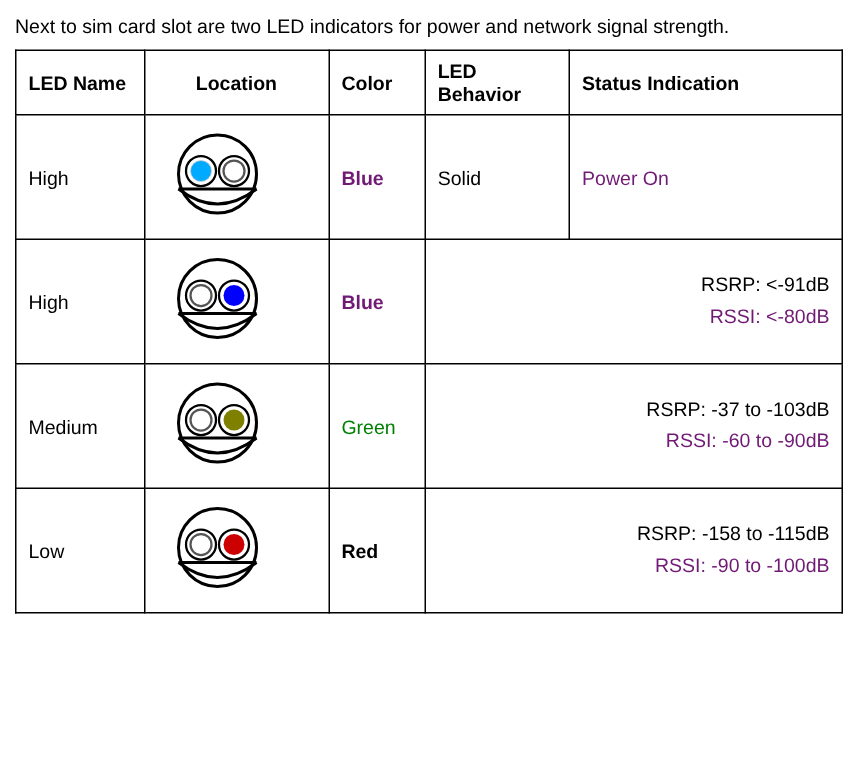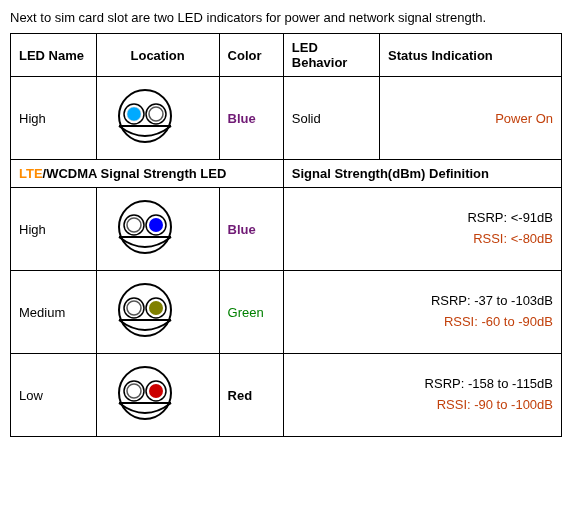--- a/index.html
+++ b/index.html
@@ -39,21 +39,21 @@
       align-items: center;
       justify-content: center;
     }
     svg.led-svg {
       width: 70px;
       height: 60px;
     }
     .color-blue { color: #701a75; font-weight: bold; }
     .color-green { color: #008000; font-weight: normal; }
     .color-red { color: #000000; font-weight: bold; }
-    .color-orange { color: #c2410c; text-align: right; }
+    .color-orange { color: #701a75; }
     .signal-def {
       text-align: right;
       line-height: 1.6;
     }
     .col-name { width: 80px; }
     .col-location { width: 115px; text-align: center; }
     .col-color { width: 60px; }
     .col-behavior { width: 90px; }
     .col-status { width: 170px; }
     .lte-span { color: #ff8c00; }
@@ -95,26 +95,20 @@
           <circle cx="24" cy="26" r="10" fill="none" stroke="#000" stroke-width="1.5"></circle>
           <circle cx="46" cy="26" r="10" fill="none" stroke="#000" stroke-width="1.5"></circle>
         </svg>
       </div>
     </td>
     <td class="color-blue">Blue</td>
     <td>Solid</td>
     <td class="color-orange">Power On</td>
   </tr>
 
-  <tr class="section-header">
-    <td colspan="3">
-      <span class="lte-span">LTE</span><span class="wcdma-span">/WCDMA</span><span> Signal Strength LED</span>
-    </td>
-    <td colspan="2">Signal Strength(dBm) Definition</td>
-  </tr>
 
   <tr>
     <td>High</td>
     <td class="col-location">
       <div class="led-icon">
         <svg class="led-svg" viewBox="0 0 70 60">
           <circle cx="35" cy="28" r="26" fill="none" stroke="#000" stroke-width="2"></circle>
           <line x1="9" y1="38" x2="61" y2="38" stroke="#000" stroke-width="2"></line>
           <path d="M9,38 Q35,58 61,38" fill="none" stroke="#000" stroke-width="2"></path>
 

